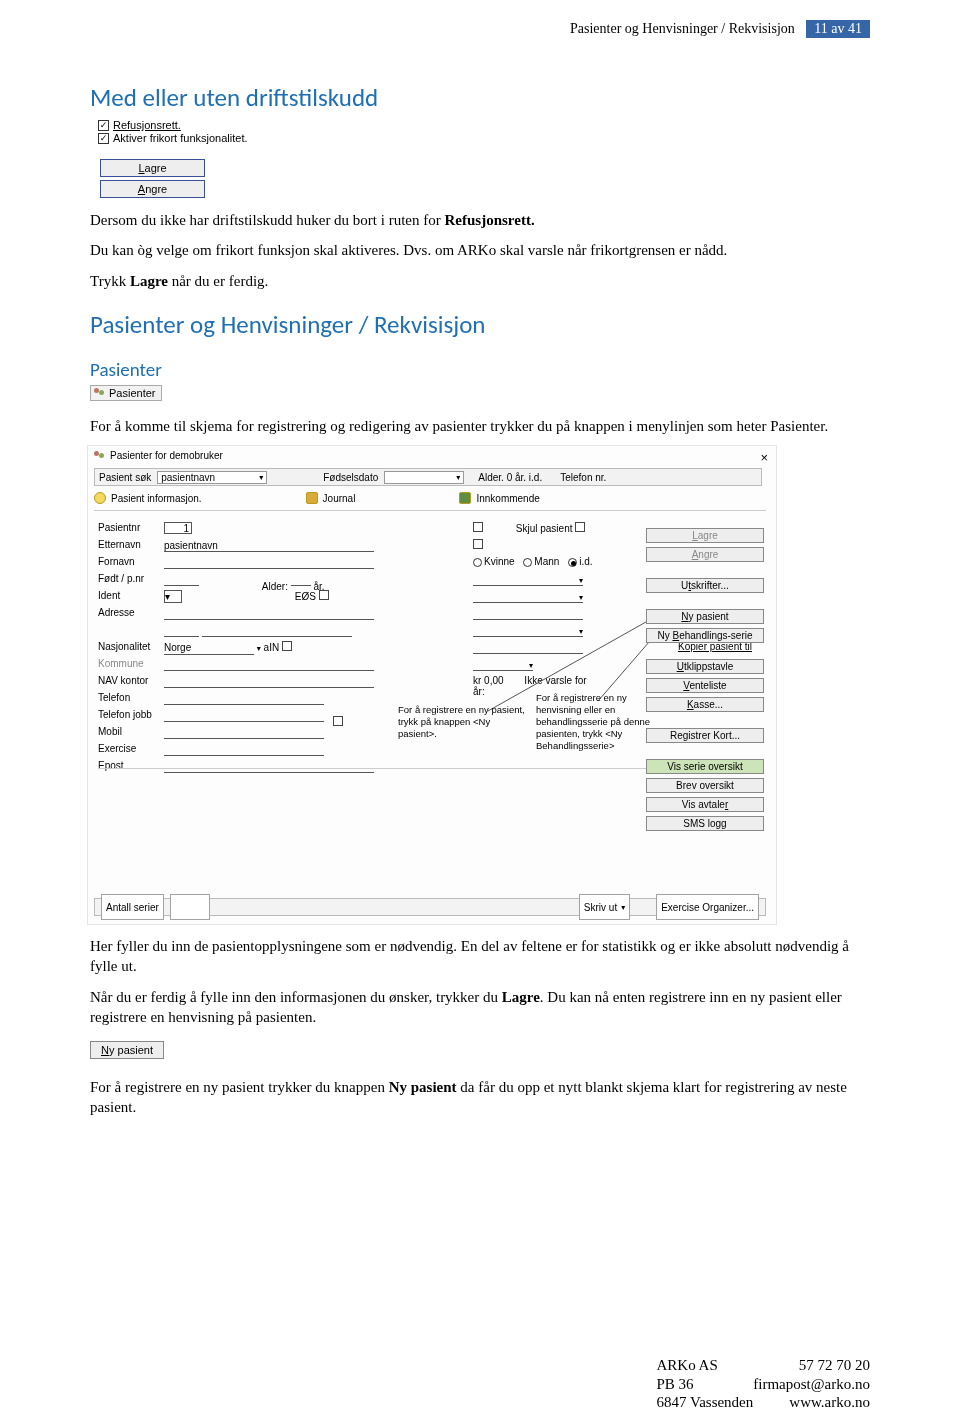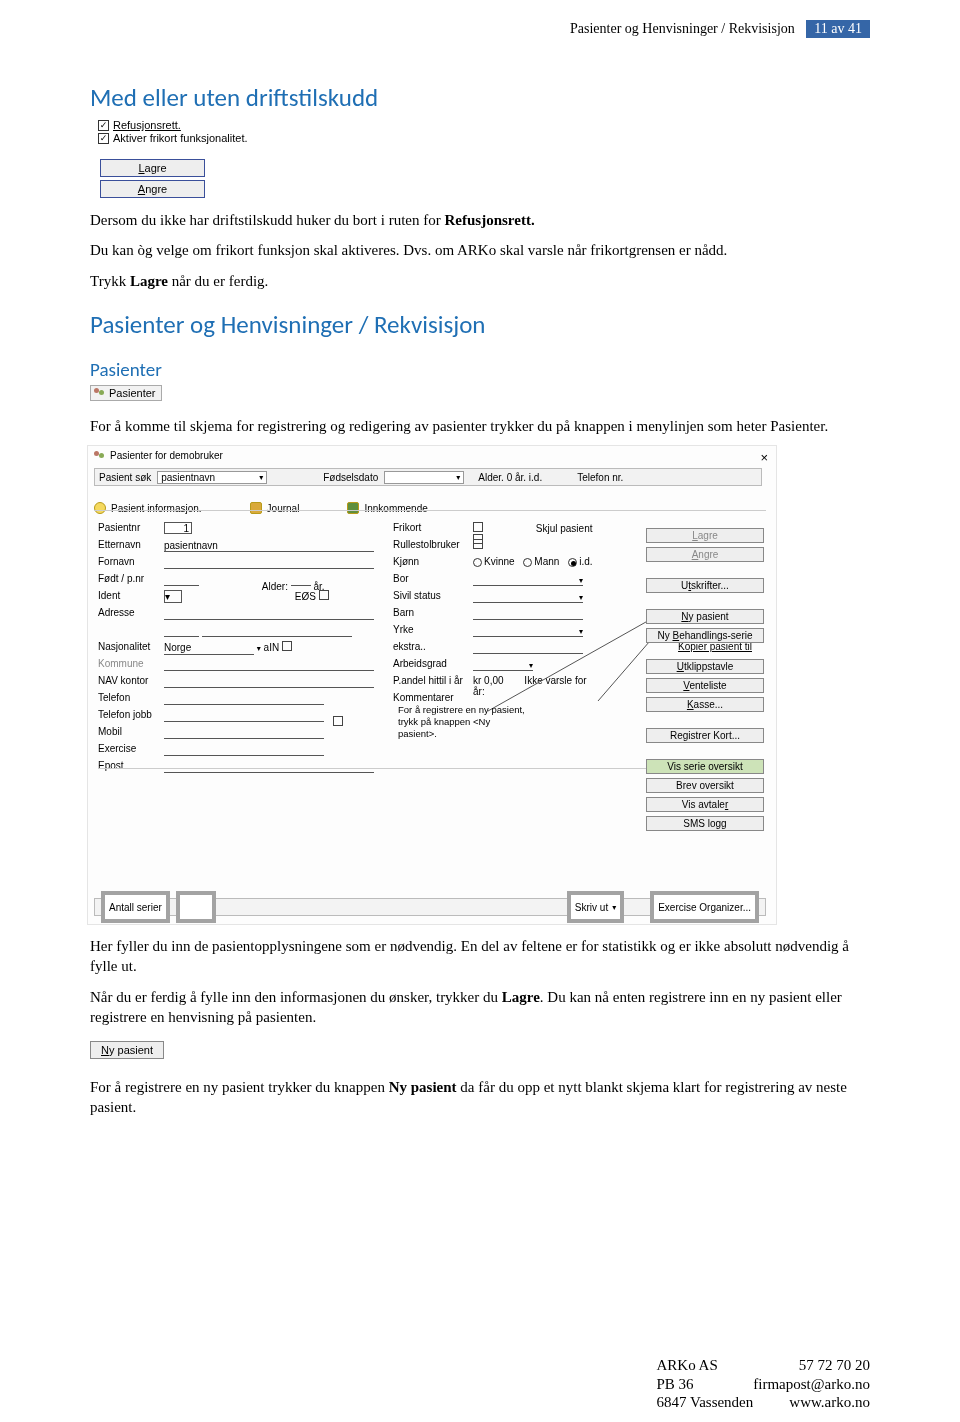--- a/index.html
+++ b/index.html
@@ -39,21 +39,21 @@
     position: relative;
     font-family: Tahoma, "MS Sans Serif", Arial, sans-serif;
     font-size:10px; color:#000;
     margin: 8px 0 12px -2px;
     box-shadow: 0 0 0 1px rgba(0,0,0,0.1);
   }
   .mock .titlebar { position:absolute; left:6px; top:4px; display:flex; align-items:center; gap:4px;}
   .mock .close-x { position:absolute; right:8px; top:4px; font-size:13px;}
   .mock .searchrow { position:absolute; left:6px; top:22px; right:14px; height:18px; border:1px solid #bbb; background:#f2f2f2; display:flex; align-items:center; gap:6px; padding:0 4px;}
   .mock .searchrow .combo { border:1px solid #999; background:#fff; height:13px; display:inline-flex; align-items:center; padding:0 3px;}
-  .mock .tabrow { position:absolute; left:6px; top:56px; display:flex; gap:48px;}
+  .mock .tabrow { position:absolute; left:6px; top:46px; display:flex; gap:104px;}
   .mock .tab { display:flex; align-items:center; gap:5px;}
   .mock .tab .ticon { width:12px; height:12px; border-radius:50%; background:#f5d95e; border:1px solid #b89b1a;}
   .mock .tab .ticon.green { background:#5f8f3e; border-radius:2px;}
   .mock .tab .ticon.folder { background:#d9a93a; border-radius:2px;}
   .mock .hr { position:absolute; left:6px; top:64px; right:10px; height:1px; background:#ccc;}
   .mock .labels-col { position:absolute; left:10px; top:76px; width:62px;}
   .mock .labels-col div { height:17px; }
   .mock .fields-col1 { position:absolute; left:76px; top:76px; width:210px;}
   .mock .fld { height:13px; border-bottom:1px solid #555; margin-bottom:4px; display:flex; align-items:flex-end; font-size:10px;}
   .mock .fld.short { width:35px; display:inline-block;}
@@ -69,21 +69,21 @@
   .mock .mbtn.dis { color:#888;}
   .mock .sep4 { height:8px;}
   .mock .note1 { position:absolute; left:310px; top:258px; width:130px; font-size:9.5px; line-height:1.25;}
   .mock .note2 { position:absolute; left:448px; top:246px; width:120px; font-size:9.5px; line-height:1.25;}
   .mock .kopier-lbl { position:absolute; right:24px; top:195px; font-size:10px;text-decoration:underline;}
   .mock .diag { position:absolute; left:360px; top:160px; width:220px; height:160px; pointer-events:none;}
   .mock .hr2 { position:absolute; left:10px; right:130px; top:322px; height:1px; background:#ccc;}
   .mock .seriehdr { position:absolute; left:14px; top:326px; display:flex; gap:16px; font-size:10px;}
   .mock .bottombar { position:absolute; left:6px; right:10px; bottom:8px; height:18px; border:1px solid #bbb; background:#f3f3f3; display:flex; align-items:center; justify-content:space-between; padding:0 6px;}
   .mock .bottombar .bb-left, .mock .bottombar .bb-right { display:flex; align-items:center; gap:6px;}
-  .mock .bb-btn { border:4px solid #a3a3a3; background:#fff; padding:12px 4px; height:13px; display:inline-flex; align-items:center;}
+  .mock .bb-btn { border:1px solid #a3a3a3; background:#fff; padding:12px 4px; height:13px; display:inline-flex; align-items:center;}
 
   .footer { position:absolute; left:90px; right:90px; bottom:10px; display:flex; justify-content:flex-end; font-family:"Times New Roman",serif; font-size:15px;}
   .footer div { line-height:1.25;}
   .u { text-decoration: underline; }
 </style>
 </head>
 <body>
 
 
 
@@ -140,21 +140,21 @@
     <span>Pasient søk</span>
     <span class="combo" style="width:110px;">
         <span>pasientnavn</span>
         <span style="margin-left:auto;font-size:8px;">▾</span>
       </span>
     <span style="margin-left:50px;">Fødselsdato</span>
     <span class="combo" style="width:80px;">
         <span style="margin-left:auto;font-size:8px;">▾</span>
       </span>
     <span style="margin-left:8px;">Alder.  0 år.  i.d.</span>
-    <span style="margin-left:29px;">Telefon nr.</span>
+    <span style="margin-left:12px;">Telefon nr.</span>
   </div>
 
   <div class="tabrow">
     <span class="tab">
         <span class="ticon"></span>
         <span>Pasient informasjon.</span>
       </span>
     <span class="tab">
         <span class="ticon folder"></span>
         <span>Journal</span>
@@ -209,37 +209,24 @@
     </div>
     <div class="fld"></div>
     <div class="fld"></div>
     <div class="fld" style="width:160px;"></div>
     <div style="height:17px;"><span class="fld" style="display:inline-block;width:160px;"></span> <span class="chk-sq" style="margin-left:6px;"></span></div>
     <div class="fld" style="width:160px;"></div>
     <div class="fld" style="width:160px;"></div>
     <div class="fld"></div>
   </div>
 
-  <div class="mid-labels">
-    <div>Frikort</div>
-    <div>Rullestolbruker</div>
-    <div>Kjønn</div>
-    <div>Bor</div>
-    <div>Sivil status</div>
-    <div>Barn</div>
-    <div>Yrke</div>
-    <div>ekstra..</div>
-    <div>Arbeidsgrad</div>
-    <div>P.andel hittil i år</div>
-    <div>Kommentarer</div>
-  </div>
 
   <div class="mid-fields">
     <div style="height:17px;"><span class="chk-sq"></span>
-      <span style="margin-left:50px;">Skjul pasient</span>
+      <span style="margin-left:30px;">Skjul pasient</span>
       <span class="chk-sq"></span>
     </div>
     <div style="height:17px;"><span class="chk-sq"></span></div>
     <div style="height:17px;">
       <span class="radio"></span><span>Kvinne</span>
       <span class="radio" style="margin-left:6px;"></span><span>Mann</span>
       <span class="radio on" style="margin-left:6px;"></span><span>i.d.</span>
     </div>
     <div class="fld" style="width:110px;">
         <span style="margin-left:auto;font-size:8px;">▾</span>
@@ -258,20 +245,21 @@
     <div style="height:17px;"><span>kr 0,00</span>
       <span style="margin-left:18px;">Ikke varsle for år:</span></div>
   </div>
 
   <svg class="diag">
     <line x1="40" y1="105" x2="205" y2="12" stroke="#555" stroke-width="1"></line>
     <line x1="150" y1="95" x2="208" y2="28" stroke="#555" stroke-width="1"></line>
   </svg>
 
   <div class="note1">For å registrere en ny pasient, trykk på knappen &lt;Ny pasient&gt;.</div>
+  <div class="note2">For å registrere en ny henvisning eller en behandlingsserie på denne pasienten, trykk &lt;Ny Behandlingsserie&gt;</div>
   <div class="kopier-lbl">Kopier pasient til</div>
 
   <div class="btncol">
     <div class="mbtn dis"><span class="u">L</span>agre</div>
     <div class="mbtn dis"><span class="u">A</span>ngre</div>
     <div class="sep4"></div>
     <div class="mbtn">U<span class="u">t</span>skrifter...</div>
     <div class="sep4"></div>
     <div class="mbtn"><span class="u">N</span>y pasient</div>
     <div class="mbtn">Ny <span class="u">B</span>ehandlings-serie</div>

